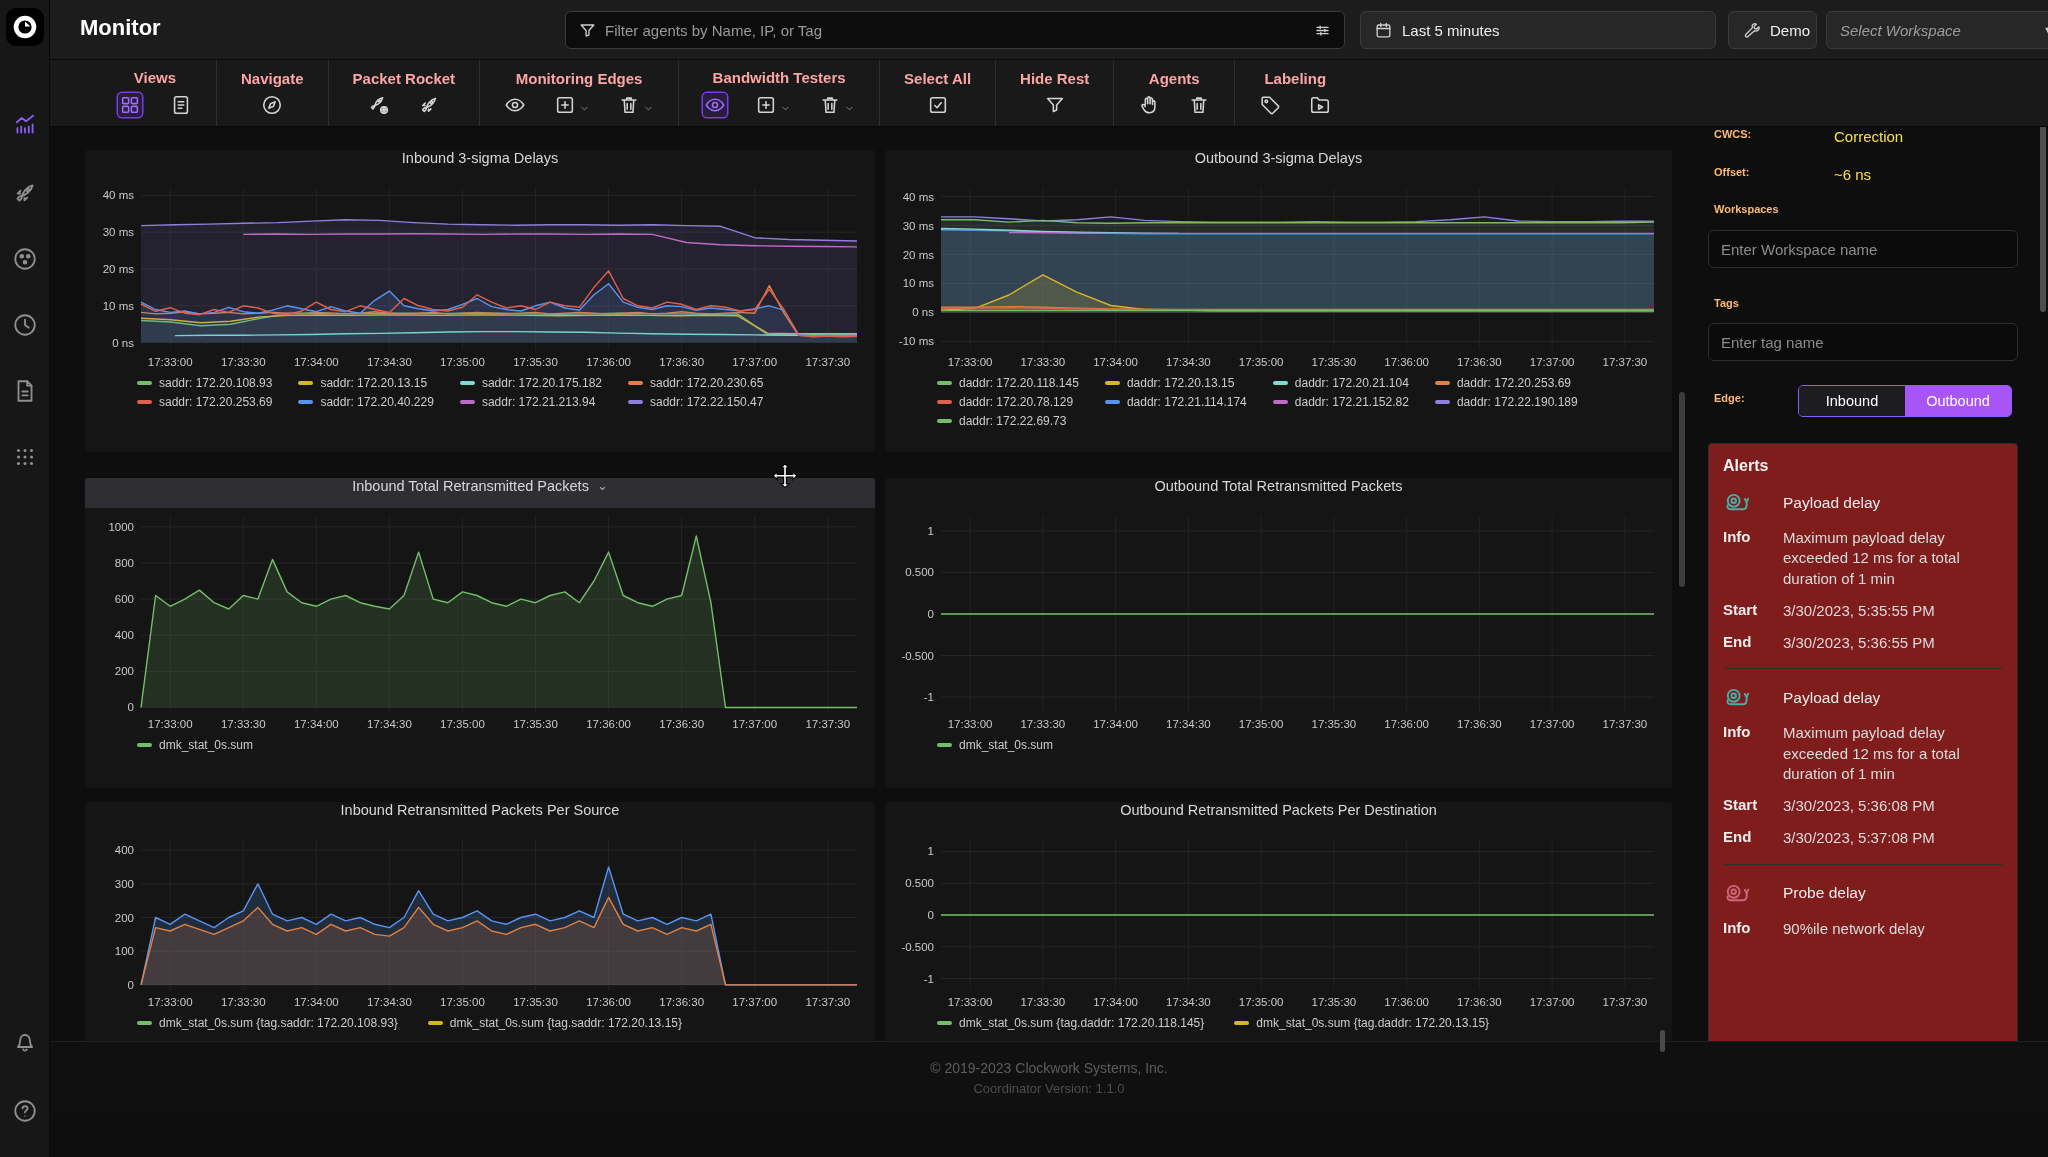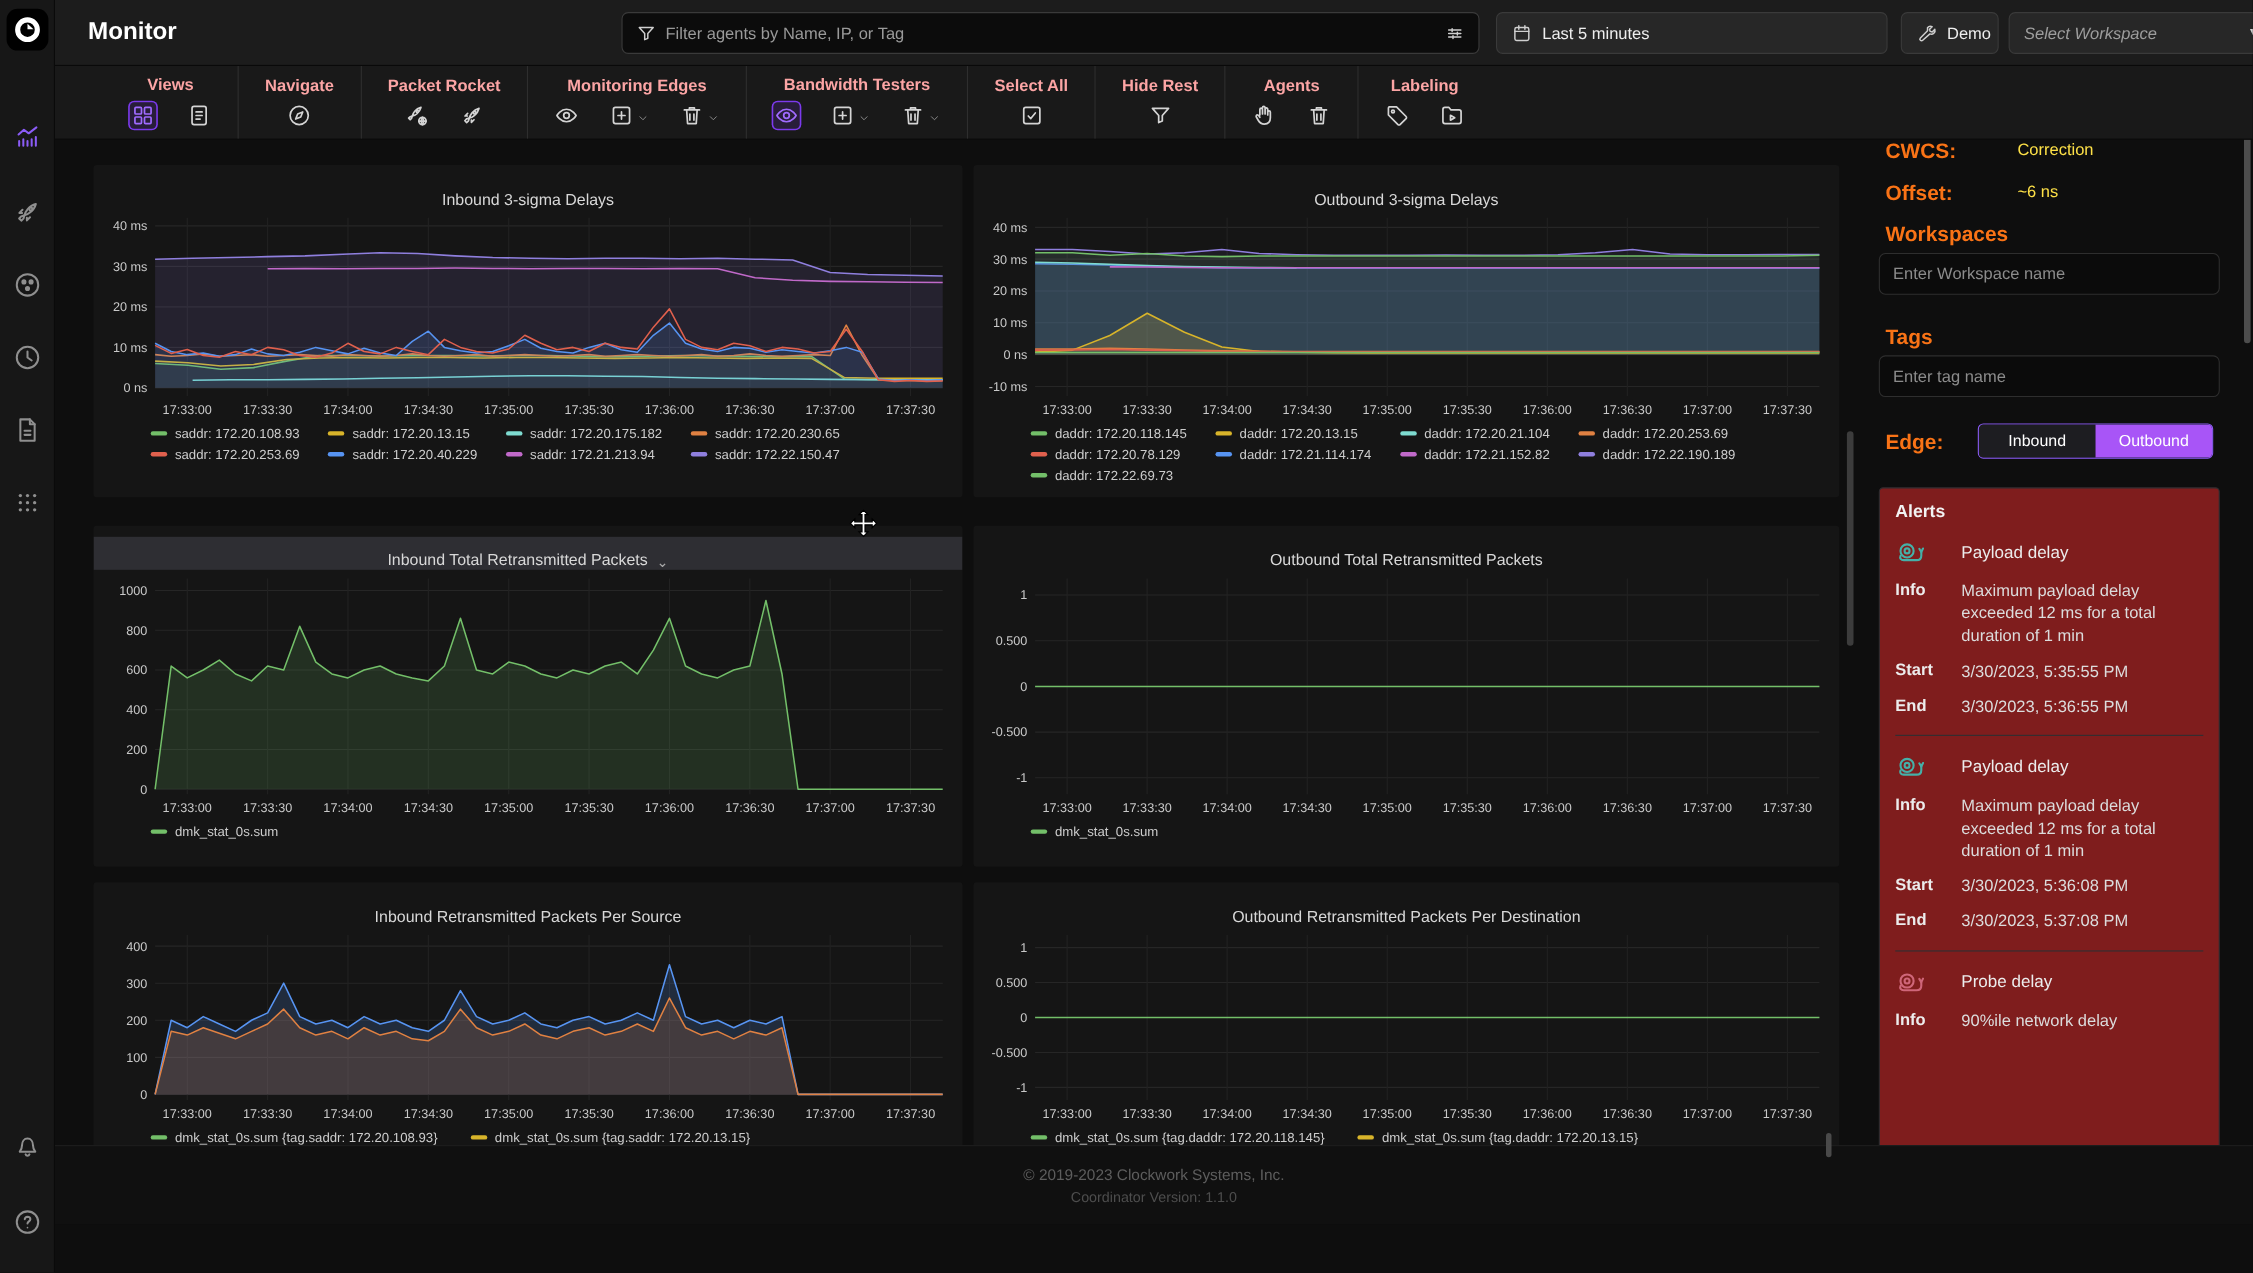--- a/index.html
+++ b/index.html
@@ -45,34 +45,34 @@
   .ticon { display:flex; align-items:center; gap:3px; color:#d4d4d4; cursor:pointer; }
   .ticon .main { width:22px; height:22px; }
   .ticon .main svg { width:100%; height:100%; }
   .ticon.active { color:#a06bff; background:rgba(124,58,237,.16);
                   box-shadow:0 0 0 1.5px #7c3aed; border-radius:4px; padding:1px; }
   .ticon .chev { width:11px; height:11px; color:#9a9a9a; }
   .ticon .chev svg { width:100%; height:100%; }
 
   
   .panel { position:absolute; background:#151515; border-radius:3px; overflow:hidden; }
-  .panel-header { height:30px; display:flex; align-items:flex-end; justify-content:center;
-                  gap:8px; font-size:14.5px; color:#d8d8d8; cursor:move;margin-top:10px; }
+  .panel-header { height:30px; display:flex; align-items:flex-start; justify-content:center;
+                  gap:8px; font-size:14.5px; color:#d8d8d8; cursor:move; }
   .panel-header.hovered { background:#2e2e33; }
   .panel-header .chev { color:#aaa; font-size:13px; }
   .legend { padding:2px 14px 0 52px; }
   .legend.grid4 { display:grid; grid-template-columns:repeat(4,max-content);
                   column-gap:26px; row-gap:5px; }
   .legend.row { display:flex; gap:30px; }
   .lg-item { display:flex; align-items:center; gap:7px; font-size:12px; color:#cccccc;
              cursor:pointer; white-space:nowrap; }
   .lg-swatch { width:15px; height:4px; border-radius:2px; flex:0 0 auto; }
 
   
-  .rp-row-label { position:absolute; font-size:19px; font-weight:bold; color:#f97316; }
+  .rp-row-label { position:absolute; font-size:11px; font-weight:bold; color:#fdba74; }
   .rp-row-value { position:absolute; font-size:15px; color:#fde047; }
   .rp-input { position:absolute; left:1708px; width:310px; height:38px; background:#0b0b0b;
               border:1px solid #2e2e2e; border-radius:6px; color:#ddd; font-size:15px;
               font-family:inherit; padding:0 12px; outline:none; }
   .rp-input::placeholder { color:#8c8c8c; }
   .edge-toggle { position:absolute; left:1798px; top:385px; width:214px; height:32px;
                  display:flex; border:1px solid #8b5cf6; border-radius:5px; overflow:hidden; }
   .edge-btn { flex:1; display:flex; align-items:center; justify-content:center;
               font-size:14.5px; color:#fff; cursor:pointer; }
   .edge-btn.inactive { background:#1d1d21; }

